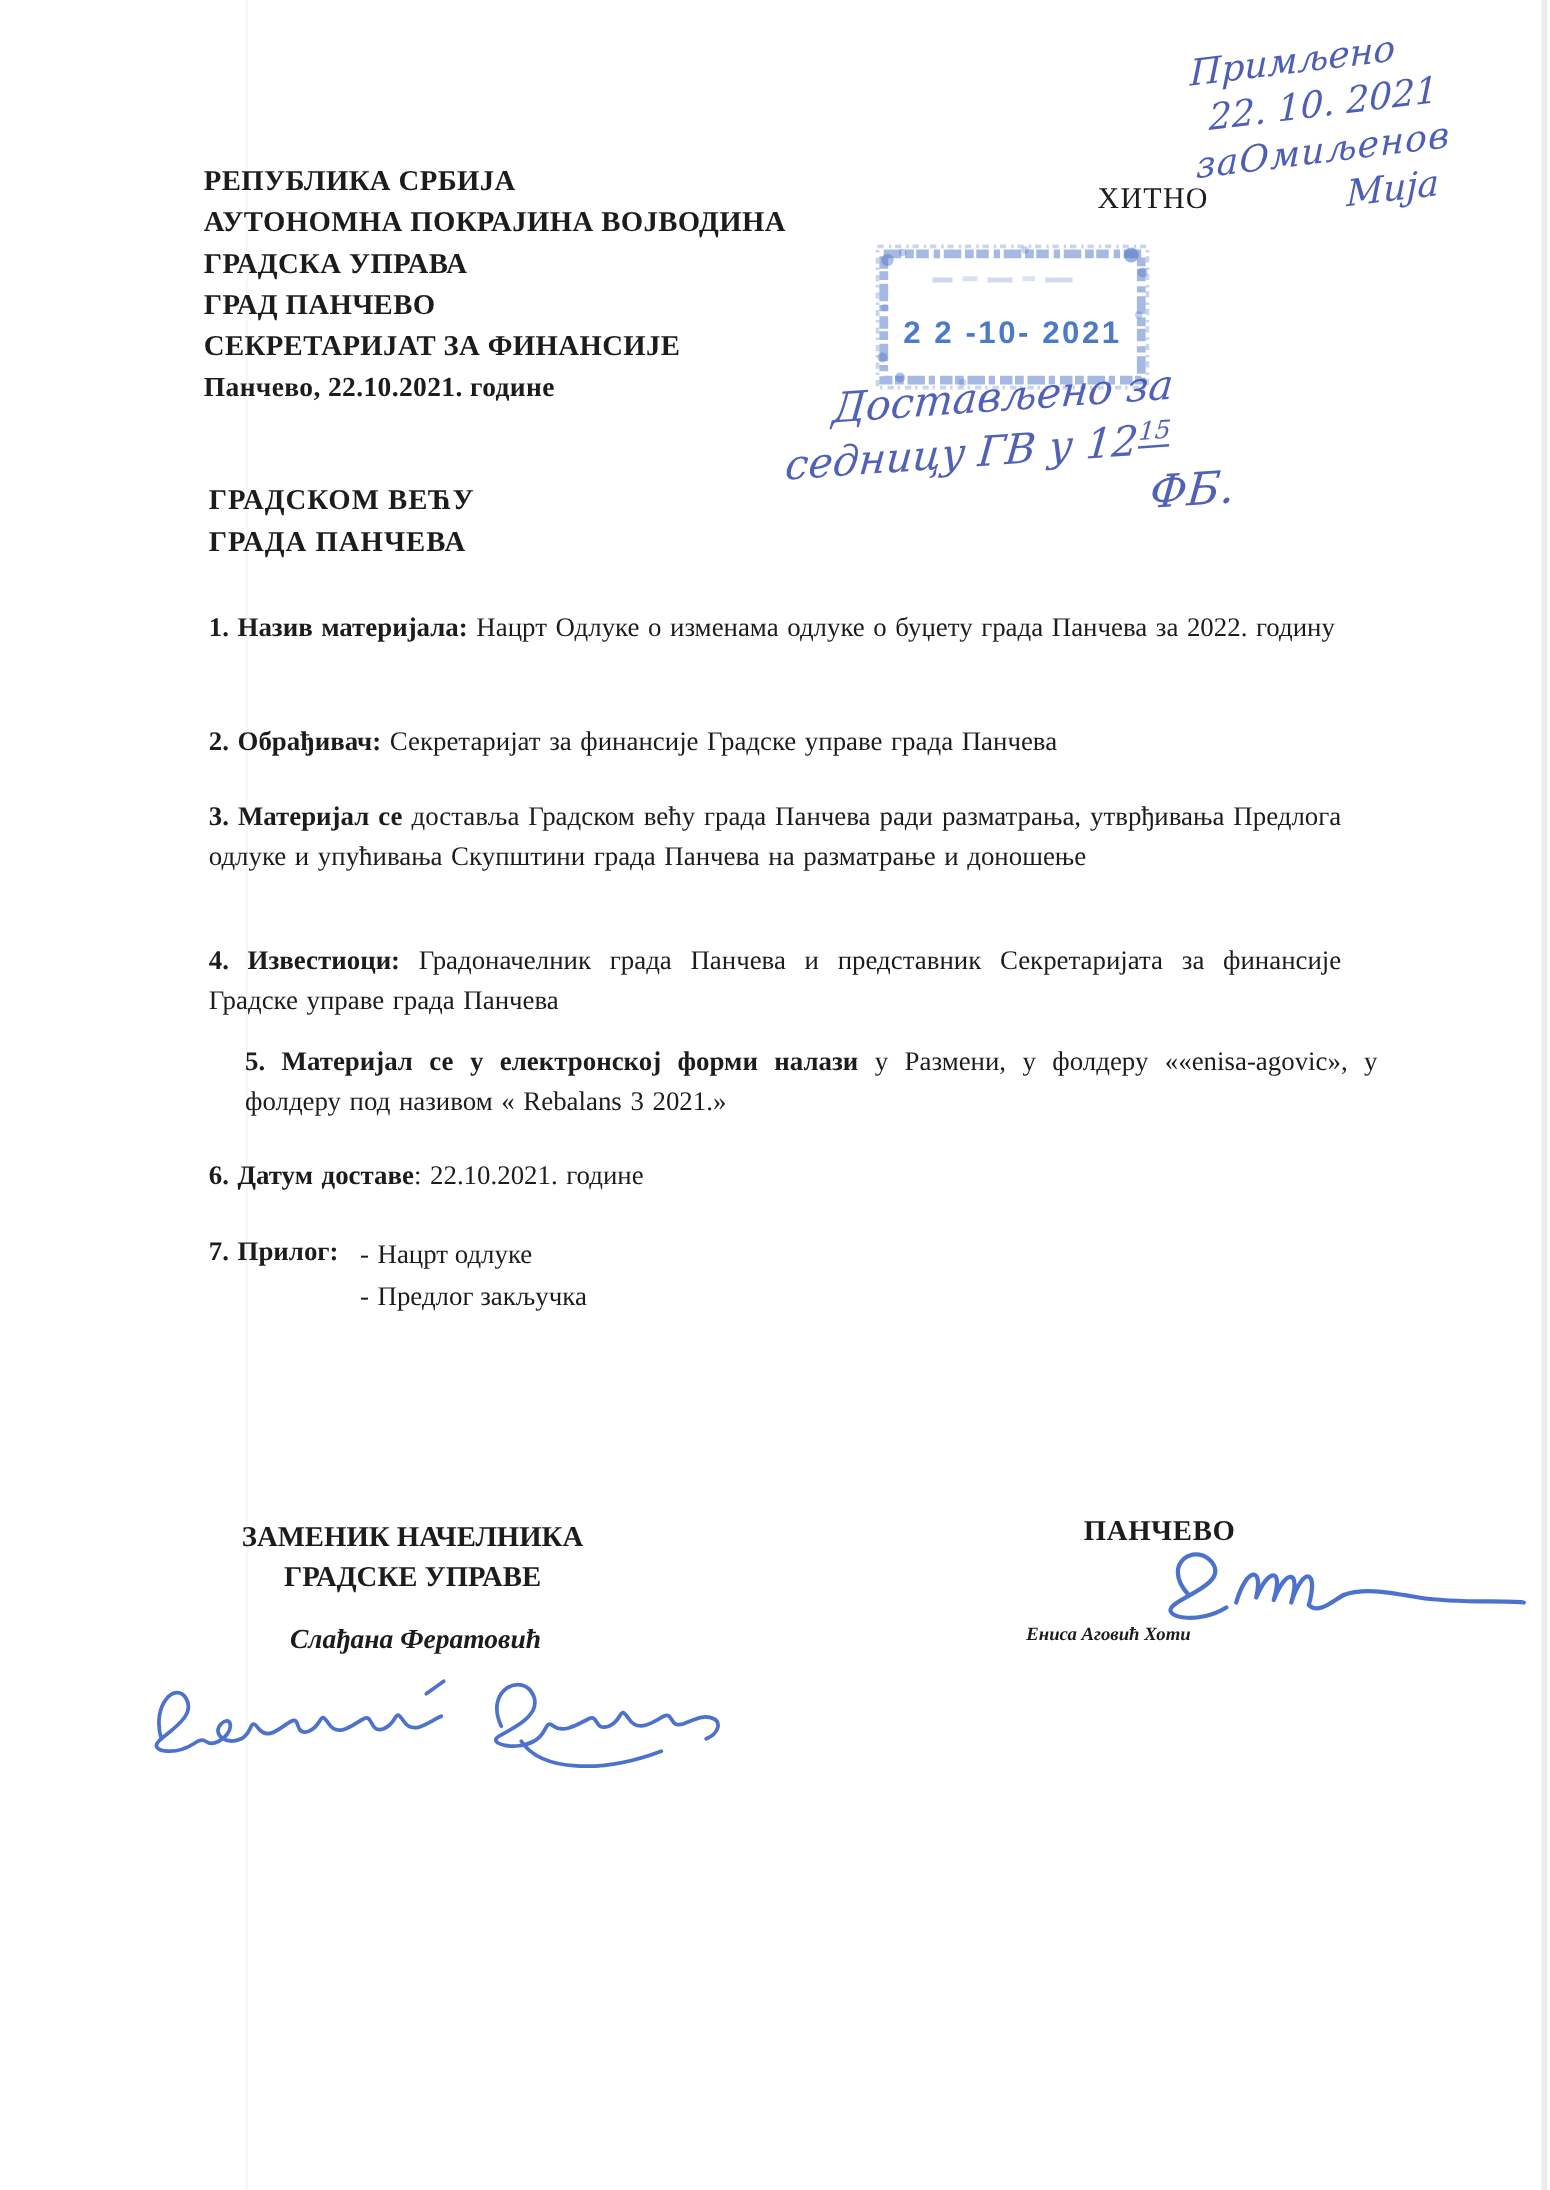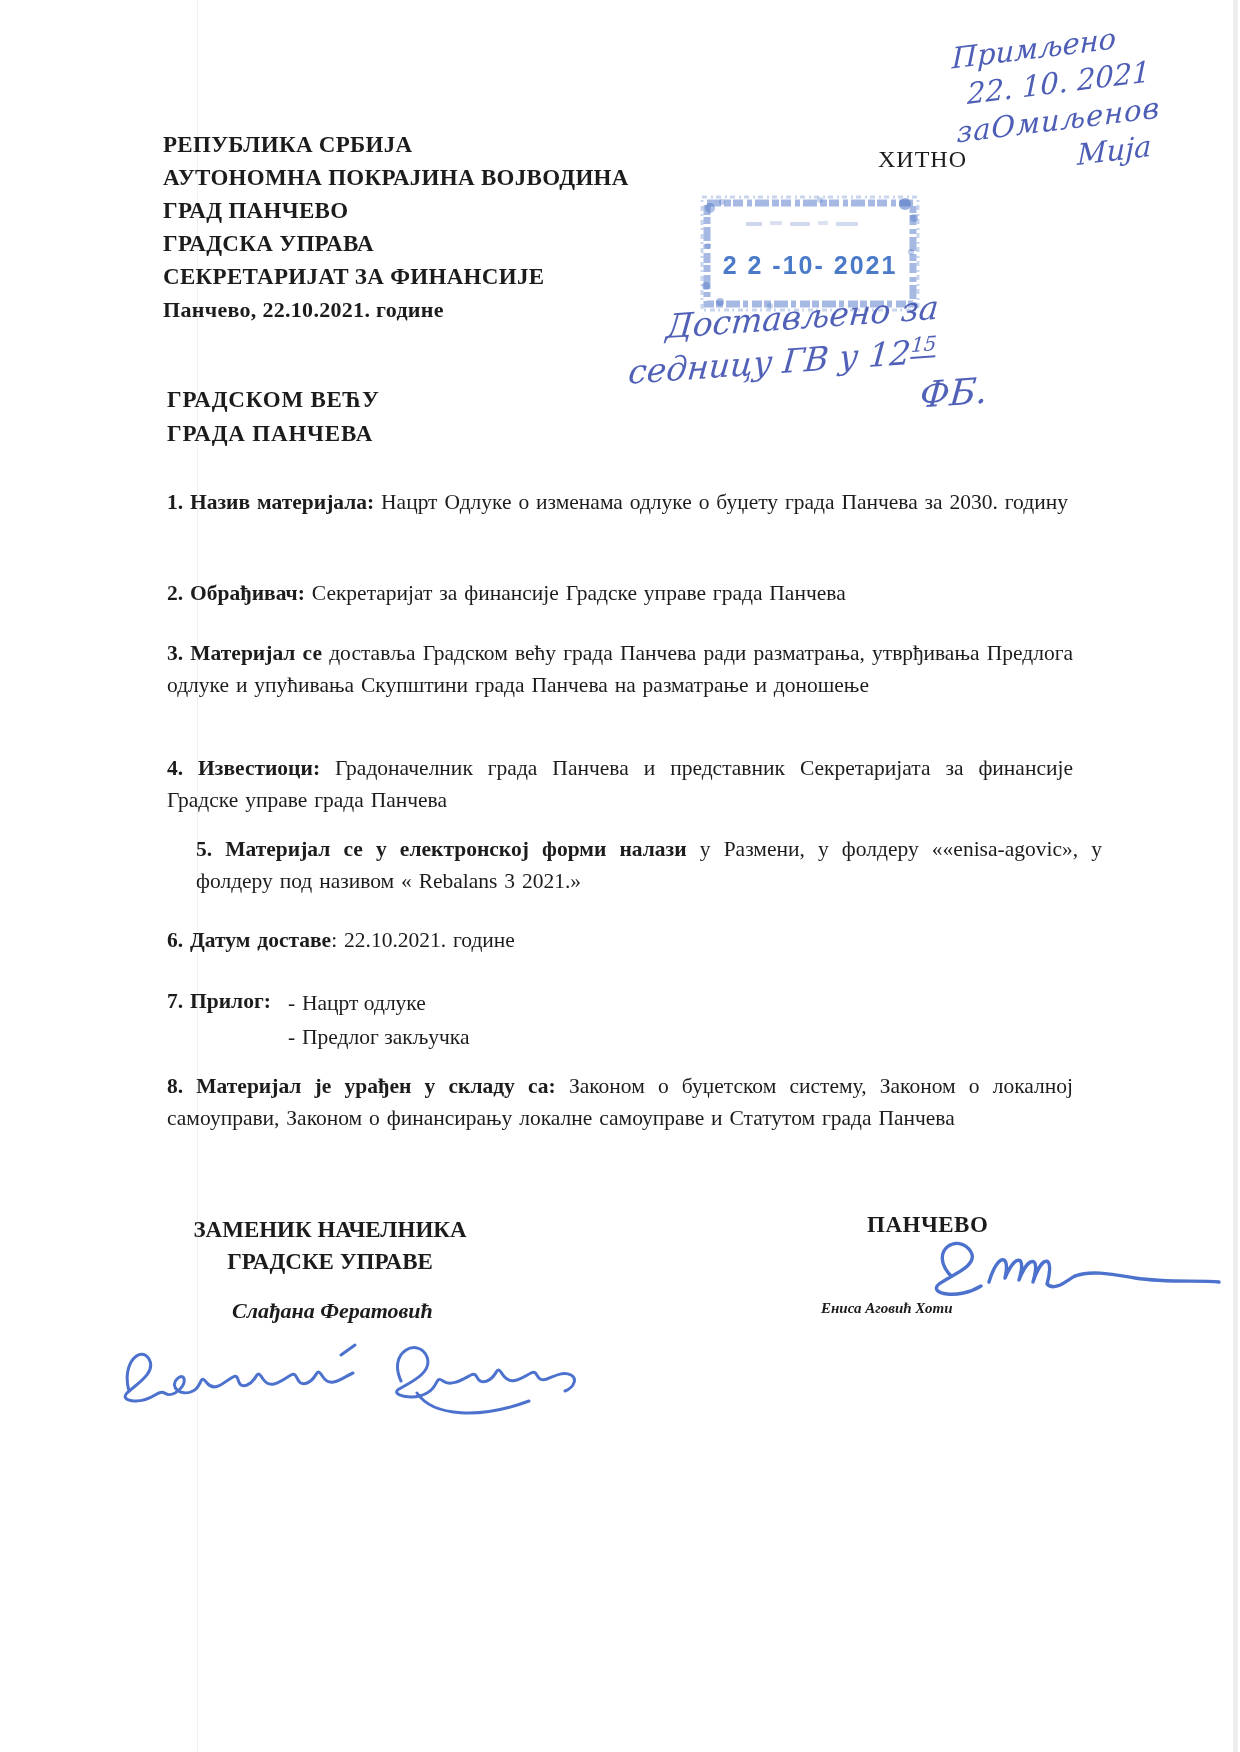--- a/index.html
+++ b/index.html
@@ -72,22 +72,22 @@
 <body>
 
 <div class="page">
 
   <div class="scan-edge-right"></div>
   <div class="scan-fold"></div>
 
   <div class="header-block">
     <div>РЕПУБЛИКА СРБИЈА</div>
     <div>АУТОНОМНА ПОКРАЈИНА ВОЈВОДИНА</div>
+    <div>ГРАДСКА   УПРАВА</div>
     <div>ГРАД ПАНЧЕВО</div>
-    <div>ГРАДСКА   УПРАВА</div>
     <div>СЕКРЕТАРИЈАТ ЗА ФИНАНСИЈЕ</div>
     <div class="header-date">Панчево,  22.10.2021. године</div>
   </div>
 
   <div class="urgent">ХИТНО</div>
 
   <div class="top-note ink">
     <div class="l1">Примљено</div>
     <div class="l2">22. 10. 2021</div>
     <div class="l3">заОмиљенов</div>
@@ -125,40 +125,39 @@
     <div class="l1">Достављено за</div>
     <div class="l2"><span>седницу ГВ у 12</span><sup>15</sup></div>
     <div class="l3">ФБ.</div>
   </div>
 
   <div class="addressee">
     <div>ГРАДСКОМ  ВЕЋУ</div>
     <div>ГРАДА  ПАНЧЕВА</div>
   </div>
 
-  <div class="para p1"><b>1. Назив материјала:</b><span> Нацрт  Одлуке о  изменама одлуке о буџету града Панчева за 2030. годину</span></div>
+  <div class="para p1"><b>1. Назив материјала:</b><span> Нацрт  Одлуке о  изменама одлуке о буџету града Панчева за 2022. годину</span></div>
 
   <div class="para p2"><b>2. Обрађивач:</b><span> Секретаријат за финансије Градске управе града Панчева</span></div>
 
   <div class="para p3"><b>3. Материјал се</b><span> доставља Градском већу града Панчева ради разматрања, утврђивања  Предлога одлуке  и упућивања  Скупштини града Панчева на разматрање  и доношење</span></div>
 
   <div class="para p4"><b>4. Известиоци:</b><span> Градоначелник града Панчева и представник   Секретаријата за финансије Градске управе града Панчева</span></div>
 
   <div class="para p5"><b>5. Материјал се у електронској форми налази</b><span> у Размени, у фолдеру ««enisa-agovic», у фолдеру под називом « Rebalans 3 2021.»</span></div>
 
   <div class="para p6"><b>6. Датум доставе</b><span>: 22.10.2021.  године</span></div>
 
   <div class="para p7"><b>7. Прилог:</b></div>
 
   <div class="attach-list">
     <div><span class="dash">-</span><span>Нацрт одлуке</span></div>
     <div><span class="dash">-</span><span>Предлог закључка</span></div>
   </div>
 
-  <div class="para p8"><b>8. Материјал је урађен у складу са:</b><span>  Законом о буџетском систему, Законом о локалној самоуправи, Законом о финансирању локалне самоуправе  и  Статутом града Панчева</span></div>
 
   <div class="sig-left-titles">
     <div>ЗАМЕНИК НАЧЕЛНИКА</div>
     <div>ГРАДСКЕ УПРАВЕ</div>
   </div>
   <div class="sig-left-name">Слађана Фератовић</div>
 
   <svg class="sig-svg left" width="470" height="110" viewBox="0 0 470 110">
     <g stroke="#3a63c9" stroke-width="3" fill="none" stroke-linecap="round" stroke-linejoin="round" opacity="0.9">
       <path d="M14,58 C6,30 26,12 34,26 C42,40 20,52 12,60 C4,68 24,72 40,62

